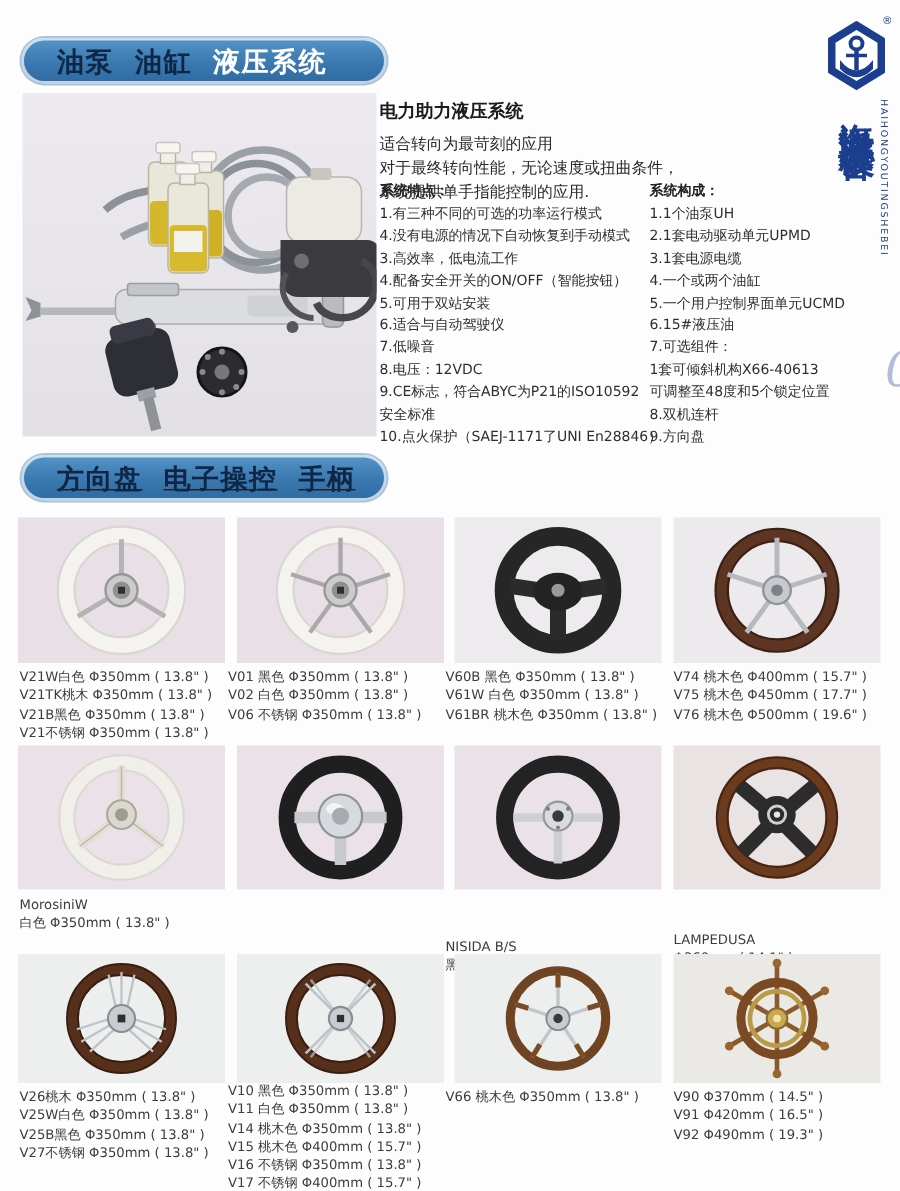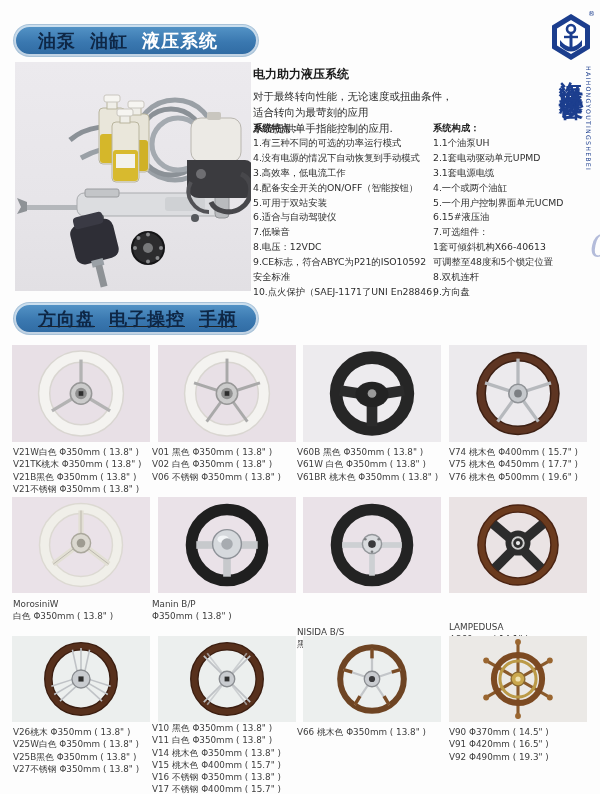--- a/index.html
+++ b/index.html
@@ -131,22 +131,22 @@
         <circle cx="120" cy="186" r="2" fill="#8a8b8d"></circle>
         <circle cx="146" cy="186" r="2" fill="#8a8b8d"></circle>
         <circle cx="123.5" cy="176" r="2" fill="#8a8b8d"></circle>
         <circle cx="142.5" cy="196" r="2" fill="#8a8b8d"></circle>
       </g>
     </svg>
   </div>
 
   <div class="intro">
     <div class="t">电力助力液压系统</div>
+    <div class="l">适合转向为最苛刻的应用</div>
     <div class="l">对于最终转向性能，无论速度或扭曲条件，</div>
-    <div class="l">适合转向为最苛刻的应用</div>
     <div class="l">系统提供单手指能控制的应用.</div>
   </div>
 
   <div class="col col-left">
     <div class="ln hd">系统特点：</div>
     <div class="ln">1.有三种不同的可选的功率运行模式</div>
     <div class="ln">4.没有电源的情况下自动恢复到手动模式</div>
     <div class="ln">3.高效率，低电流工作</div>
     <div class="ln">4.配备安全开关的ON/OFF（智能按钮）</div>
     <div class="ln">5.可用于双站安装</div>
@@ -317,24 +317,20 @@
       </g>
       <circle cx="50" cy="48" r="13" fill="#2c2c2c"></circle>
       <circle cx="50" cy="48" r="6" fill="none" stroke="#cfcfcf" stroke-width="2"></circle>
       <circle cx="50" cy="48" r="2.2" fill="#e7e7e7"></circle>
     </svg>
   </div>
 
   <div class="cap" style="left:13px;top:598px;">
     <div class="cl">MorosiniW</div>
     <div class="cl">白色 Φ350mm ( 13.8" )</div>
-  </div>
-  <div class="cap" style="left:152px;top:598px;">
-    <div class="cl">Manin B/P</div>
-    <div class="cl">Φ350mm ( 13.8" )</div>
   </div>
   <div class="cap" style="left:297px;top:598px;margin-top:28px;">
     <div class="cl">NISIDA B/S</div>
     <div class="cl">黑色 Φ350mm ( 13.8" )</div>
   </div>
   <div class="cap" style="left:449px;top:621px;">
     <div class="cl">LAMPEDUSA</div>
     <div class="cl">Φ360mm ( 14.1" )</div>
   </div>
 

